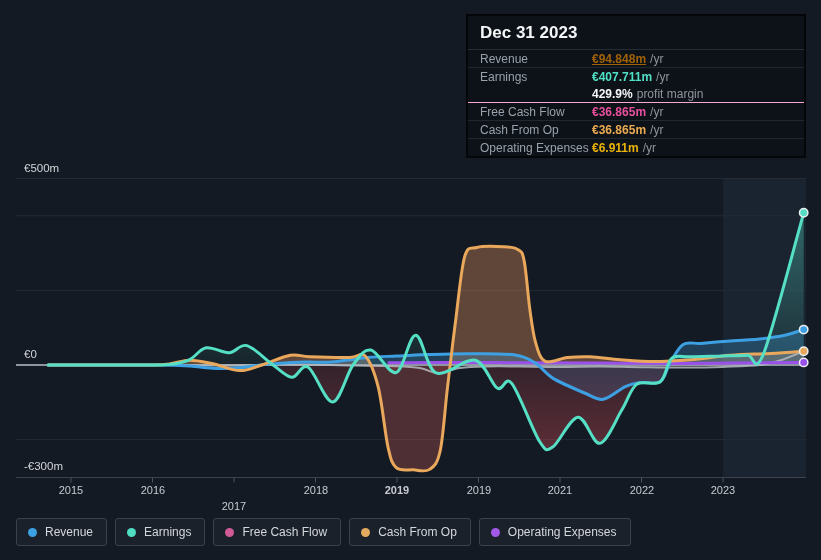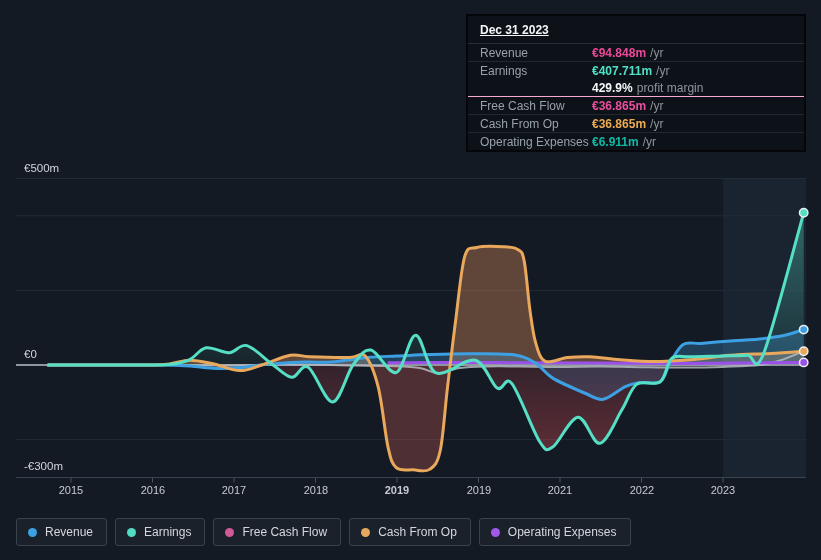--- a/index.html
+++ b/index.html
@@ -4,34 +4,34 @@
 <style>
   html,body{margin:0;padding:0;background:#141a23;}
   body{width:821px;height:560px;overflow:hidden;font-family:"Liberation Sans",sans-serif;}
   .page{position:relative;width:821px;height:560px;background:#141a23;}
   #chart{position:absolute;left:0;top:0;width:821px;height:560px;}
   .ylab{position:absolute;left:24px;font-size:11.5px;color:#d2d5da;}
   .xlab{position:absolute;top:484px;width:44px;text-align:center;font-size:11px;color:#c7cbd1;}
   
   .tooltip{position:absolute;left:466px;top:14px;width:340px;box-sizing:border-box;
            background:#0d1218;border:2px solid #04060a;color:#98a1ab;font-size:12px;}
-  .tt-title{padding:7px 12px 6px 12px;font-weight:bold;color:#f4f6f8;font-size:12px;
-            border-bottom:1px solid #272d35;text-decoration:underline;}
+  .tt-title{padding:7px 12px 6px 12px;font-weight:bold;color:#f4f6f8;font-size:17px;
+            border-bottom:1px solid #272d35;}
   .tt-row{display:flex;align-items:center;height:17px;padding:0 12px;border-bottom:1px solid #22282f;}
   .tt-row:last-child{border-bottom:none;}
   .tt-row.noborder{border-bottom:1px solid #f9a8d4;}
   .tt-label{flex:0 0 112px;color:#98a1ab;}
   .tt-val{font-weight:bold;}
   .tt-suffix{color:#8d949c;margin-left:4px;font-weight:normal;}
-  .val-revenue{color:#ec4899;}
+  .val-revenue{color:#a16207;text-decoration:underline;}
   .val-earnings{color:#50e0c6;}
   .val-margin{color:#f4f6f8;}
   .val-fcf{color:#e8509e;}
   .val-cfo{color:#ecab52;}
-  .val-opex{color:#14b8a6;}
+  .val-opex{color:#eab308;}
   
   #legend{position:absolute;left:16px;top:518px;display:flex;gap:8px;}
   .lg-item{display:inline-flex;align-items:center;gap:8px;height:26px;padding:0 13px 0 11px;
            background:#1a212b;border:1px solid #3a424d;border-radius:3px;color:#d4d8dc;
            font-size:12px;cursor:pointer;}
   .lg-dot{width:9px;height:9px;border-radius:50%;}
 </style>
 </head>
 <body>
 
@@ -99,21 +99,21 @@
   </div>
 
   <div id="ylabels">
       <div class="ylab" style="top: 162px;">€500m</div>
       <div class="ylab" style="top: 348px;">€0</div>
       <div class="ylab" style="top: 460px; text-align: center;">-€300m</div>
     </div>
   <div id="xlabels">
       <div class="xlab" style="left: 49px;">2015</div>
       <div class="xlab" style="left: 131px;">2016</div>
-      <div class="xlab" style="left: 212px;">2017</div>
+      <div class="xlab" style="left: 212px; margin-top: 16px;">2017</div>
       <div class="xlab" style="left: 294px;">2018</div>
       <div class="xlab" style="left: 375px; font-weight: bold;">2019</div>
       <div class="xlab" style="left: 457px;">2019</div>
       <div class="xlab" style="left: 538px;">2021</div>
       <div class="xlab" style="left: 620px;">2022</div>
       <div class="xlab" style="left: 701px;">2023</div>
     </div>
 
   <div class="tooltip">
     <div class="tt-title">Dec 31 2023</div>

